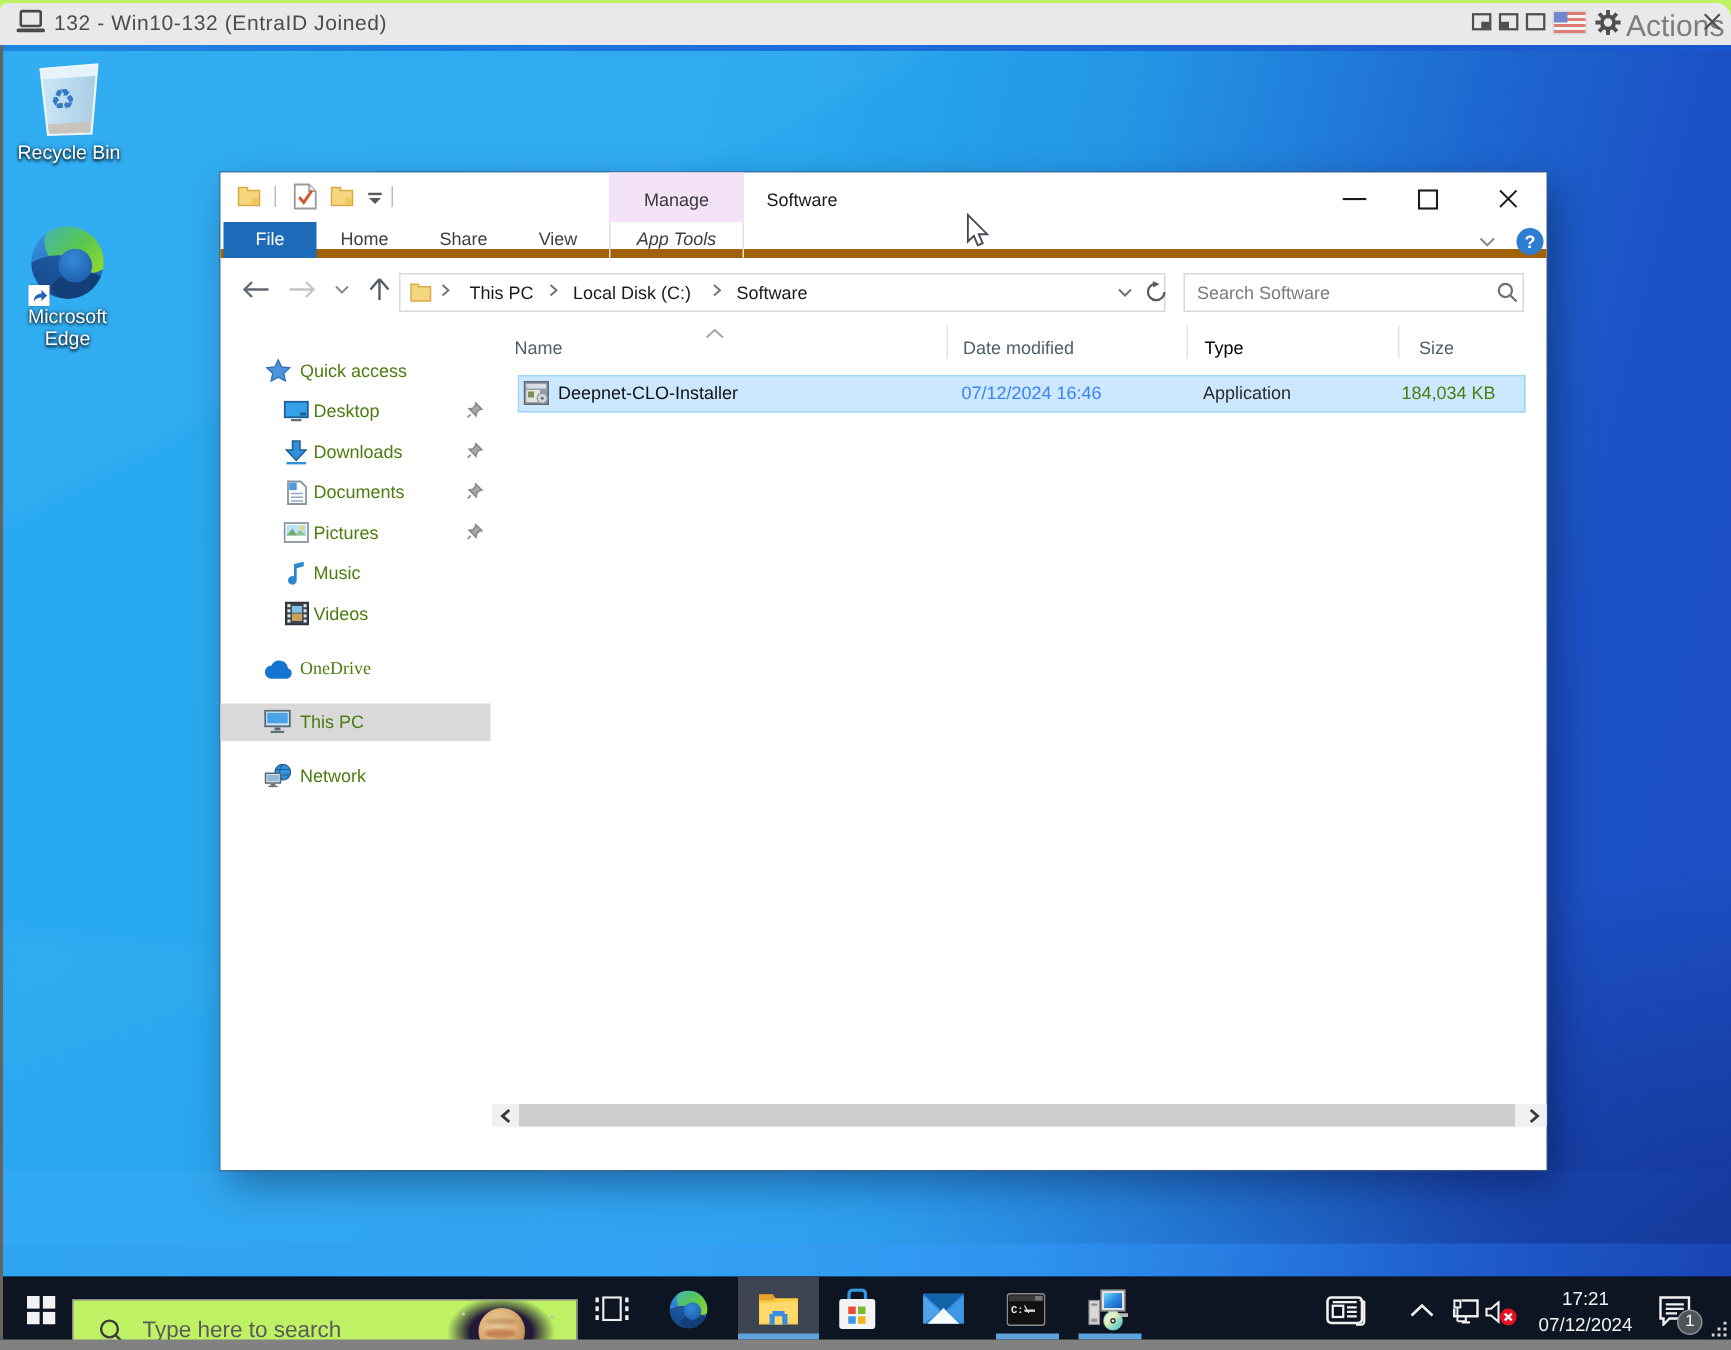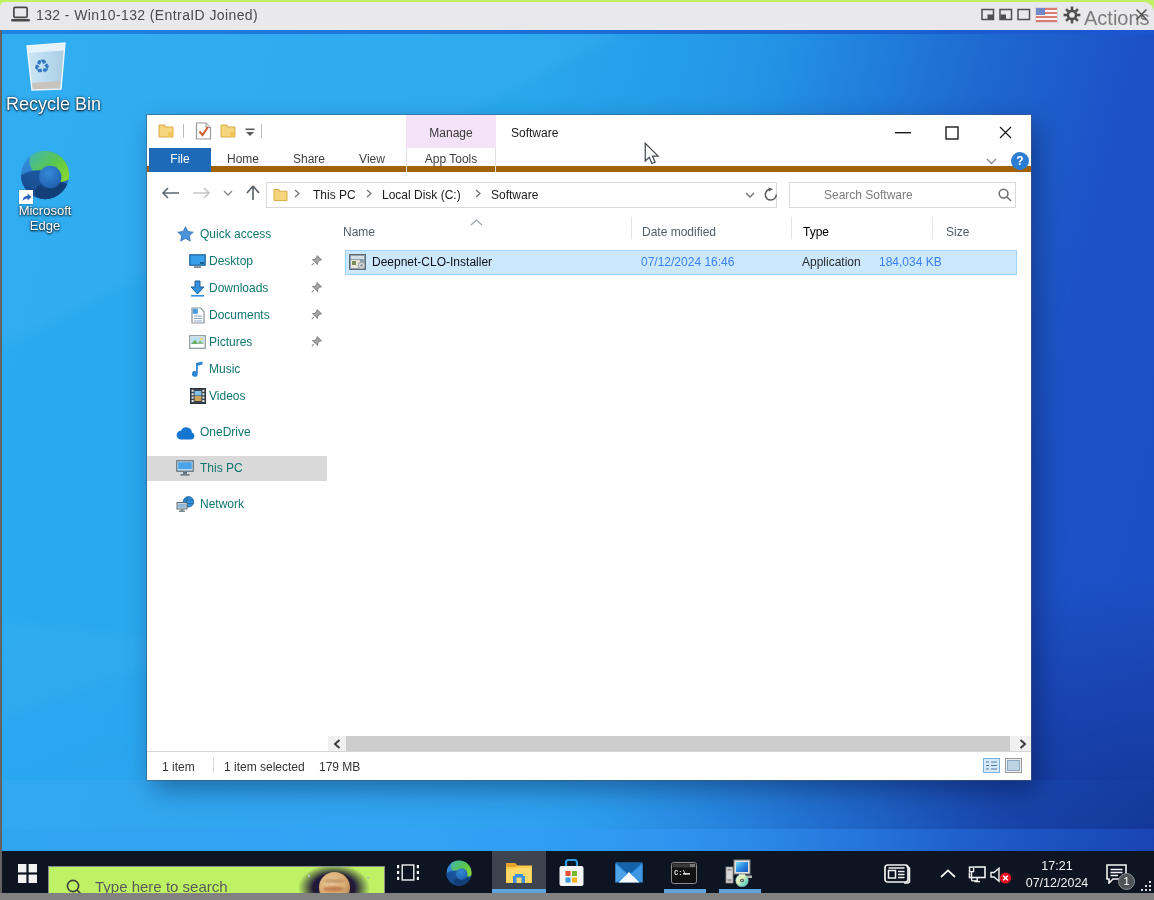--- a/index.html
+++ b/index.html
@@ -84,21 +84,21 @@
           <stop offset="0" stop-color="#dcebf4" stop-opacity="0.92"></stop>
           <stop offset="0.55" stop-color="#cfe2ef" stop-opacity="0.85"></stop>
           <stop offset="1" stop-color="#b9cfdd" stop-opacity="0.9"></stop>
         </linearGradient>
       </defs>
       <path d="M4 6 L42 3 L38 49 L9 50 Z" fill="url(#bingrad)" stroke="#eef6fb" stroke-width="1.4"></path>
       <path d="M9 43 L37 41 L36.4 48.3 L9.8 49.2 Z" fill="#c9c2ba" opacity="0.95"></path>
       <path d="M4 6 L42 3 L41.3 10.5 L4.6 13 Z" fill="#e8f3fa" opacity="0.95"></path>
       <text x="19" y="33" font-size="19" fill="#3579c4" text-anchor="middle" transform="rotate(-5 19 28)">♻</text>
     </svg>
-    <div style="margin-top:2px;margin-left:-6px;width:80px;white-space:nowrap;font-size:18px;color:#fff;text-shadow:0 1px 2px rgba(0,0,0,0.9),0 0 3px rgba(0,0,0,0.6);">Recycle Bin</div>
+    <div style="margin-top:2px;margin-left:-6px;width:80px;white-space:nowrap;font-size:13px;color:#fff;text-shadow:0 1px 2px rgba(0,0,0,0.9),0 0 3px rgba(0,0,0,0.6);">Recycle Bin</div>
   </div>
 
   <div class="abs" id="edgeicon" style="left:11px;top:150px;width:68px;text-align:center;">
     <svg style="margin:0 auto;" width="50" height="50" viewBox="0 0 48 48">
       <defs>
         <clipPath id="ecl">
             <circle cx="24" cy="24" r="23.2"></circle>
           </clipPath>
         <linearGradient id="eg1" x1="0" y1="0.2" x2="1" y2="0.8">
             <stop offset="0" stop-color="#40b4bc"></stop>
@@ -166,21 +166,21 @@
       </svg>
     <svg class="abs" style="left:852px;top:11px;" width="13" height="13" viewBox="0 0 13 13">
         <path d="M1 1 L12 12 M12 1 L1 12" stroke="#1a1a1a" stroke-width="1.2"></path>
       </svg>
 
     <div class="abs" style="left:0;top:33px;width:884px;height:24px;border-bottom:6px solid #a16207;">
       <div class="abs" style="left:2px;top:0;width:62px;height:24px;background:#1d6ab9;color:#fff;text-align:center;line-height:23px;">File</div>
       <div class="abs" style="left:73px;top:0;width:46px;text-align:center;line-height:23px;color:#3f3f3f;">Home</div>
       <div class="abs" style="left:139px;top:0;width:46px;text-align:center;line-height:23px;color:#3f3f3f;">Share</div>
       <div class="abs" style="left:203px;top:0;width:44px;text-align:center;line-height:23px;color:#3f3f3f;">View</div>
-      <div class="abs" style="left:259px;top:0;width:90px;height:24px;border-left:1px solid #e0e0e0;border-right:1px solid #e0e0e0;text-align:center;line-height:23px;color:#3f3f3f;">App Tools</div>
+      <div class="abs" style="left:259px;top:0;width:90px;height:24px;border-left:1px solid #e0e0e0;border-right:1px solid #e0e0e0;text-align:center;line-height:23px;color:#3f3f3f;font-style:italic;">App Tools</div>
       <svg class="abs" style="left:839px;top:10px;" width="11" height="7" viewBox="0 0 11 7">
           <path d="M1 1 L5.5 5.5 L10 1" stroke="#8a8a8a" stroke-width="1.4" fill="none"></path>
         </svg>
       <div class="abs" style="left:864px;top:4px;width:18px;height:18px;border-radius:50%;background:#2d7dd2;color:#fff;font-weight:bold;font-size:12px;text-align:center;line-height:18px;">?</div>
     </div>
 
     <div class="abs" style="left:0;top:58px;width:884px;height:39px;">
       <svg class="abs" style="left:14px;top:14px;" width="19" height="12" viewBox="0 0 19 12">
         <path d="M7 1 L2 6 L7 11 M2 6 L18 6" stroke="#5f6a72" stroke-width="1.6" fill="none"></path>
       </svg>
@@ -212,28 +212,28 @@
       <div class="abs" style="left:344px;top:9px;line-height:26px;">Software</div>
       <svg class="abs" style="left:598px;top:19px;" width="10" height="6" viewBox="0 0 10 6">
           <path d="M1 1 L5 5 L9 1" stroke="#6d6d6d" stroke-width="1.3" fill="none"></path>
         </svg>
       <svg class="abs" style="left:617px;top:14px;" width="14" height="15" viewBox="0 0 14 15">
         <path d="M12.3 7.6 A5.5 5.5 0 1 1 7 2.1" stroke="#5a5a5a" stroke-width="1.5" fill="none"></path>
         <path d="M4.5 0.5 L9 2.3 L4.8 4.6 Z" fill="#5a5a5a"></path>
       </svg>
 
       <div class="abs" style="left:642px;top:9px;width:227px;height:26px;border:1px solid #d9d9d9;background:#fff;"></div>
-      <div class="abs" style="left:651px;top:9px;line-height:26px;color:#7c7c7c;margin-left:26px;">Search Software</div>
+      <div class="abs" style="left:651px;top:9px;line-height:26px;color:#7c7c7c;">Search Software</div>
       <svg class="abs" style="left:851px;top:15px;" width="14" height="14" viewBox="0 0 14 14">
         <circle cx="5.6" cy="5.6" r="4.4" stroke="#6d6d6d" stroke-width="1.5" fill="none"></circle>
         <line x1="9" y1="9" x2="13" y2="13" stroke="#6d6d6d" stroke-width="1.5"></line>
       </svg>
     </div>
 
-    <div id="nav" class="abs" style="left:0;top:84px;width:180px;height:524px;color:#0f766e;">
+    <div id="nav" class="abs" style="left:0;top:97px;width:180px;height:524px;color:#4d7c0f;">
       
       <svg class="abs" style="left:30px;top:27px;" width="17" height="16" viewBox="0 0 17 16">
         <path d="M8.5 0.8 L10.8 5.6 L16.2 6.2 L12.2 9.8 L13.3 15 L8.5 12.4 L3.7 15 L4.8 9.8 L0.8 6.2 L6.2 5.6 Z" fill="#4b94dc" stroke="#2f6eb2" stroke-width="0.8"></path>
       </svg>
       <div class="abs" style="left:53px;top:28px;">Quick access</div>
       
       <svg class="abs" style="left:42px;top:55px;" width="17" height="15" viewBox="0 0 17 15">
         <rect x="0.8" y="0.8" width="15.4" height="10.4" fill="#36a1ea" stroke="#1d5f94" stroke-width="1.2"></rect>
         <rect x="11" y="8" width="4" height="2" fill="#1d6094"></rect>
         <rect x="5" y="12.4" width="7" height="1.4" fill="#5a6a74"></rect>
@@ -284,21 +284,21 @@
             <rect x="12.4" y="12" width="2" height="2"></rect>
           </g>
         <rect x="4.6" y="3" width="6.8" height="4.5" fill="#7ec0e8"></rect>
         <rect x="4.6" y="8" width="6.8" height="5" fill="#caa25a"></rect>
       </svg>
       <div class="abs" style="left:62px;top:190px;">Videos</div>
       
       <svg class="abs" style="left:29px;top:228px;" width="19" height="13" viewBox="0 0 19 13">
         <path d="M5 12.5 A4.4 4.4 0 0 1 5 3.7 A5.8 5.8 0 0 1 16 5.5 A3.6 3.6 0 0 1 15 12.5 Z" fill="#1775d2"></path>
       </svg>
-      <div class="abs" style="left:53px;top:226px;">OneDrive</div>
+      <div class="abs" style="left:53px;top:226px;font-family:Liberation Serif, serif;">OneDrive</div>
       
       <div class="abs" style="left:0;top:257px;width:180px;height:25px;background:#d9d9d9;"></div>
       <svg class="abs" style="left:29px;top:261px;" width="18" height="16" viewBox="0 0 18 16">
         <rect x="0.8" y="0.8" width="16.4" height="10.4" fill="#cfe5f5" stroke="#5a6a74" stroke-width="1.2"></rect>
         <rect x="2.2" y="2.2" width="13.6" height="7" fill="#4aa3e8"></rect>
         <rect x="7" y="12" width="4" height="1.8" fill="#5a6a74"></rect>
         <rect x="4.5" y="14.2" width="9" height="1.4" fill="#5a6a74"></rect>
       </svg>
       <div class="abs" style="left:53px;top:262px;">This PC</div>
       
@@ -345,58 +345,37 @@
         <rect x="0.5" y="0.5" width="16" height="15" fill="#8ea0ac" stroke="#5f6a74" stroke-width="1"></rect>
         <rect x="2" y="2" width="13" height="3" fill="#d8dee2"></rect>
         <rect x="2" y="6" width="9" height="8" fill="#e8e4d8"></rect>
         <rect x="3" y="7" width="4" height="4" fill="#7a8e5a"></rect>
         <circle cx="12.5" cy="11.5" r="3.4" fill="#cfd6da" stroke="#8a949c" stroke-width="0.8"></circle>
         <circle cx="12.5" cy="11.5" r="1" fill="#6a747c"></circle>
       </svg>
       <div class="abs" style="left:45px;top:38px;line-height:25px;color:#111;">Deepnet-CLO-Installer</div>
       <div class="abs" style="left:314px;top:38px;line-height:25px;color:#3b82f6;">07/12/2024 16:46</div>
       <div class="abs" style="left:475px;top:38px;line-height:25px;color:#2b2b2b;">Application</div>
-      <div class="abs" style="left:552px;top:38px;width:146px;line-height:25px;color:#3b82f6;">184,034 KB</div>
+      <div class="abs" style="left:524px;top:38px;width:146px;line-height:25px;text-align:right;color:#4d7c0f;">184,034 KB</div>
     </div>
 
     <div class="abs" style="left:181px;top:621px;width:703px;height:15px;background:#f0f0f0;">
       <div class="abs" style="left:0;top:0;width:17px;height:15px;background:#f0f0f0;text-align:center;">
         <svg style="margin:3px auto 0;" width="8" height="10" viewBox="0 0 8 10">
             <path d="M6.5 1 L2 5 L6.5 9" stroke="#3b3b3b" stroke-width="2" fill="none"></path>
           </svg>
       </div>
       <div class="abs" style="left:18px;top:0;width:664px;height:15px;background:#cdcdcd;"></div>
       <div class="abs" style="left:686px;top:0;width:17px;height:15px;background:#f0f0f0;">
         <svg style="margin:3px auto 0;" width="8" height="10" viewBox="0 0 8 10">
             <path d="M1.5 1 L6 5 L1.5 9" stroke="#3b3b3b" stroke-width="2" fill="none"></path>
           </svg>
       </div>
     </div>
 
-    <div class="abs" style="left:0;top:636px;width:884px;height:29px;border-top:1px solid #d6d6d6;">
-      <div class="abs" style="left:15px;top:8px;color:#333;">1 item</div>
-      <div class="abs" style="left:66px;top:5px;width:1px;height:16px;background:#dcdcdc;"></div>
-      <div class="abs" style="left:77px;top:8px;color:#333;">1 item selected</div>
-      <div class="abs" style="left:172px;top:8px;color:#333;">179 MB</div>
-      <svg class="abs" style="left:836px;top:6px;" width="17" height="15" viewBox="0 0 17 15">
-        <rect x="0.5" y="0.5" width="16" height="14" fill="#d6e9f8" stroke="#7ab1dd" stroke-width="1"></rect>
-        <g stroke="#4d7ba6" stroke-width="1">
-            <line x1="3" y1="4" x2="6" y2="4"></line>
-            <line x1="8" y1="4" x2="14" y2="4"></line>
-            <line x1="3" y1="7.5" x2="6" y2="7.5"></line>
-            <line x1="8" y1="7.5" x2="14" y2="7.5"></line>
-            <line x1="3" y1="11" x2="6" y2="11"></line>
-            <line x1="8" y1="11" x2="14" y2="11"></line>
-          </g>
-      </svg>
-      <svg class="abs" style="left:858px;top:6px;" width="17" height="15" viewBox="0 0 17 15">
-        <rect x="0.5" y="0.5" width="16" height="14" fill="#f0f0f0" stroke="#9a9a9a" stroke-width="1"></rect>
-        <rect x="2.5" y="2.5" width="12" height="10" fill="#bcd3e4" stroke="#8aa8c0" stroke-width="1"></rect>
-      </svg>
-    </div>
   </div>
 
   <svg class="abs" style="left:644px;top:142px;" width="16" height="23" viewBox="0 0 12.8 18.4">
     <path d="M1 1 L1 15.2 L4.2 12.2 L6.3 17.2 L8.9 16.1 L6.8 11.3 L11.3 11.3 Z" fill="#fff" stroke="#454a55" stroke-width="1"></path>
   </svg>
 
   <div class="abs" id="taskbar" style="left:0;top:851px;width:1154px;height:42px;background:#0d1523;">
 
     <svg class="abs" style="left:18px;top:13px;" width="19" height="19" viewBox="0 0 19 19">
       <g fill="#f2f2f2">

